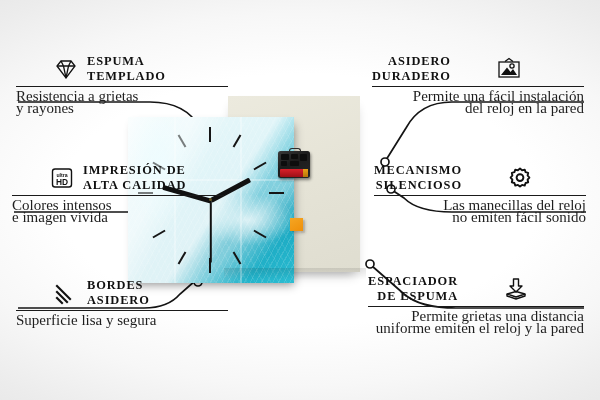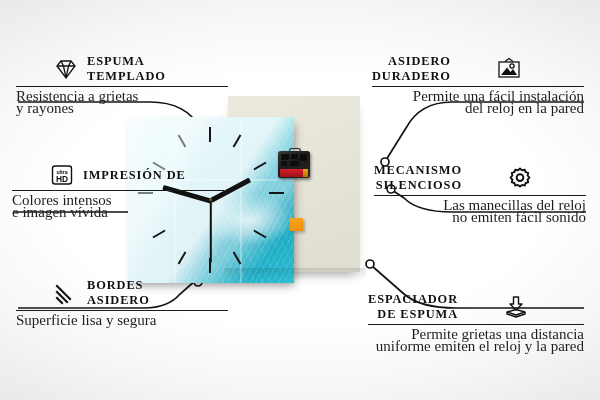--- a/index.html
+++ b/index.html
@@ -175,20 +175,21 @@
     <div class="hdr">
       <span class="ico">
         <svg viewBox="0 0 26 24">
           <rect x="3.5" y="3" width="19" height="18" rx="2.5" fill="none" stroke="#111" stroke-width="1.4"></rect>
           <text x="13" y="11" font-family="Liberation Sans, sans-serif" font-size="5.2" font-weight="700" text-anchor="middle" fill="#111">ultra</text>
           <text x="13" y="19" font-family="Liberation Sans, sans-serif" font-size="8.4" font-weight="700" text-anchor="middle" fill="#111">HD</text>
         </svg>
       </span>
       <span class="ttl">
         <span>IMPRESIÓN DE</span><br>
+        <span>ALTA CALIDAD</span>
       </span>
     </div>
     <div class="rule"></div>
     <div class="desc">
       <span>Colores intensos</span><br>
       <span>e imagen vívida</span>
     </div>
   </div>
 
   <div class="feat left" style="left:16px;top:278px;">
@@ -255,21 +256,21 @@
           </svg>
       </span>
     </div>
     <div class="rule"></div>
     <div class="desc">
       <span>Las manecillas del reloj</span><br>
       <span>no emiten fácil sonido</span>
     </div>
   </div>
 
-  <div class="feat right" style="left:368px;top:292px;width:216px;">
+  <div class="feat right" style="left:368px;top:274px;width:216px;">
     <div class="hdr">
       <span class="ttl">
         <span>ESPACIADOR</span><br>
         <span>DE ESPUMA</span>
       </span>
       <span class="ico">
         <svg viewBox="0 0 26 24">
             <g fill="none" stroke="#111" stroke-width="1.4" stroke-linejoin="round">
           <path d="M10.5,2 L15.5,2 L15.5,9 L19,9 L13,15 L7,9 L10.5,9 Z"></path>
           <path d="M13,14.5 L22,17 L13,20 L4,17 Z"></path>

